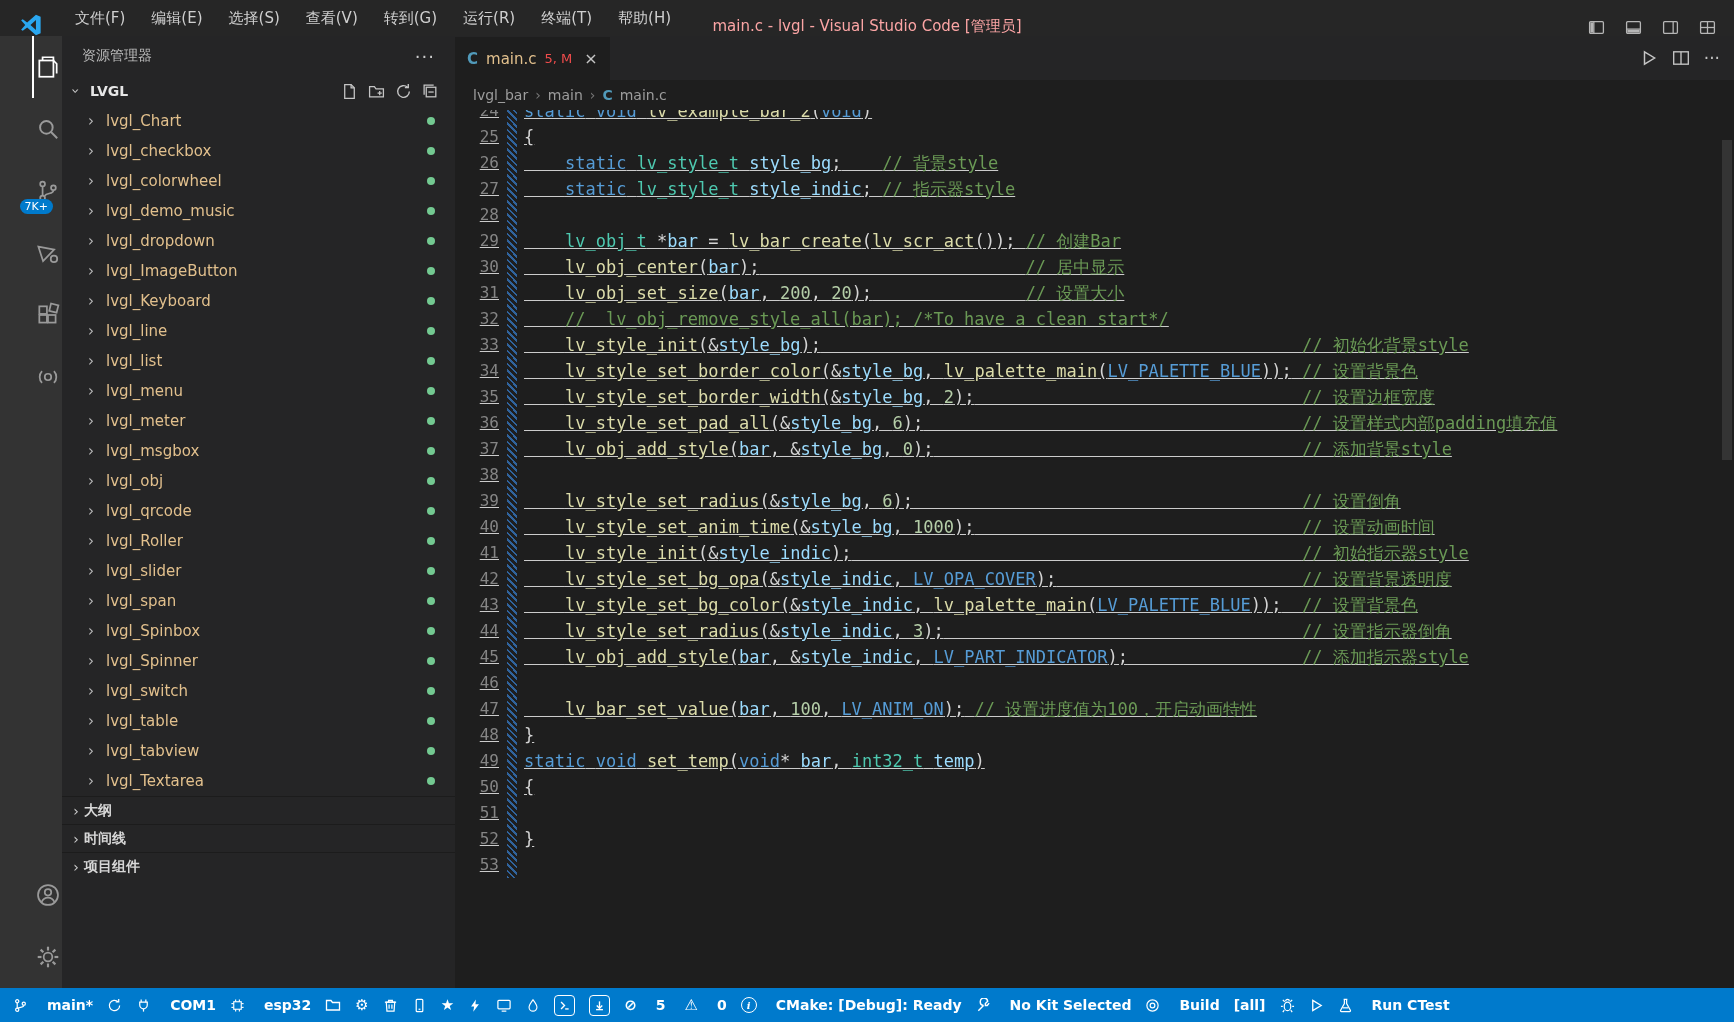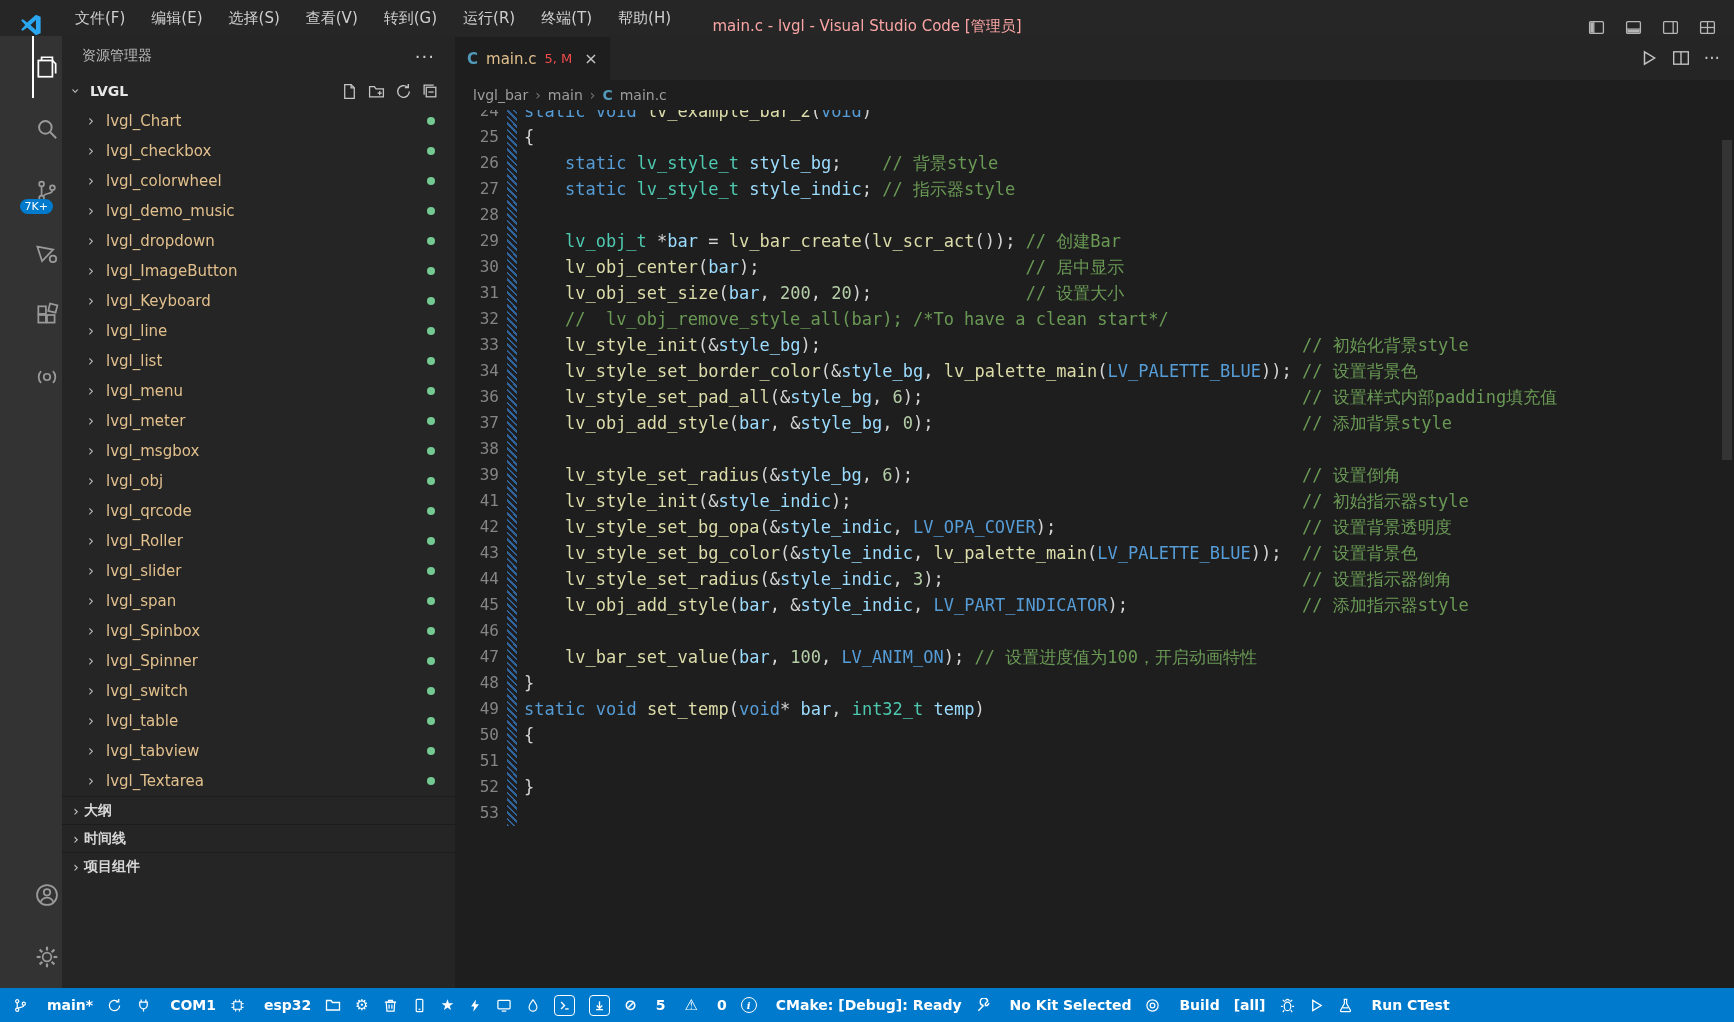--- a/index.html
+++ b/index.html
@@ -13,21 +13,21 @@
   .menu-bar { display:flex; }
   .menu-item { padding:0 13px; font-size:15px; color:#cfcfcf; line-height:36px; cursor:default; }
   .win-title { position:absolute; left:50%; transform:translateX(-50%); font-size:15px; color:#fca5a5; white-space:nowrap; }
   .win-controls { margin-left:auto; display:flex; gap:20px; padding-right:18px; color:#b6b6b6; }
 
   
   .main { flex:1; display:flex; min-height:0; }
 
   
   .activitybar { width:62px; background:#333333; display:flex; flex-direction:column; align-items:stretch; flex:none; }
-  .act-item { height:62px; display:flex; align-items:center; justify-content:flex-start; color:#9a9a9a; position:relative; border-left:2px solid transparent;margin-left:32px; }
+  .act-item { height:62px; display:flex; align-items:center; justify-content:center; color:#9a9a9a; position:relative; border-left:2px solid transparent;margin-left:32px; }
   .act-item.active { color:#ffffff; border-left:2px solid #ffffff; }
   .act-badge { position:absolute; right:9px; bottom:8px; background:#007acc; color:#fff; font-size:11px; border-radius:9px; padding:1px 5px; line-height:13px; }
   .act-spacer { margin-top:auto; }
 
   
   .sidebar { width:393px; background:#252526; display:flex; flex-direction:column; flex:none; font-size:15px; }
   .sb-header { height:40px; display:flex; align-items:center; padding:0 20px; color:#bbbbbb; font-size:14px; flex:none; }
   .sb-header .more { margin-left:auto; font-size:18px; color:#cccccc; letter-spacing:1px; }
   .section-row { height:30px; display:flex; align-items:center; padding:0 6px; color:#e7e7e7; font-weight:bold; font-size:14px; flex:none;gap:6px; }
   .section-row .chev-down { display:inline-block; transform:rotate(90deg); font-weight:normal; width:16px; text-align:center; color:#cccccc; }
@@ -48,21 +48,21 @@
   .tab .fname { color:#e2c08d; font-size:15px; }
   .tab .fbadge { color:#f14c4c; font-size:13px; }
   .tab .close { color:#c5c5c5; font-size:16px; margin-left:4px; }
   .tab-actions { margin-left:auto; display:flex; align-items:center; gap:14px; padding-right:14px; color:#c5c5c5; }
   .breadcrumbs { height:30px; display:flex; align-items:center; gap:7px; padding-left:18px; font-size:14px; color:#9d9d9d; flex:none; background:#1e1e1e; position:relative; z-index:2; }
   .breadcrumbs .sep { color:#767676; }
   .breadcrumbs .ficon { color:#519aba; font-weight:bold; }
 
   .code-wrap { flex:1; overflow:hidden; position:relative; }
   .code-viewport { position:relative; top:-12px; font-family:"DejaVu Sans Mono","Liberation Mono",monospace; font-size:17px; line-height:26px; }
-  .code-row { display:flex; height:26px; }
+  .code-row { display:flex; height:26px;text-decoration:underline; }
   .ln { width:44px; flex:none; text-align:right; color:#858585; font-size:16px; }
   .diff { width:10px; flex:none; margin-left:8px;
     background:repeating-linear-gradient(45deg, rgba(54,123,200,0.75) 0 1.8px, rgba(30,30,30,0) 1.8px 4.5px); }
   .ct { white-space:pre; padding-left:7px; color:#d4d4d4; }
   .tk-k { color:#569cd6; } .tk-t { color:#4ec9b0; } .tk-f { color:#dcdcaa; }
   .tk-v { color:#9cdcfe; } .tk-n { color:#b5cea8; } .tk-c { color:#6a9955; } .tk-p { color:#d4d4d4; }
   .vscroll { position:absolute; right:2px; top:30px; width:10px; height:320px; background:rgba(121,121,121,0.25); }
 
   
   .statusbar { height:34px; background:#007acc; flex:none; display:flex; align-items:center; color:#ffffff; font-size:14px; padding:0 6px; }
@@ -449,38 +449,48 @@
               <span class="ln">33</span>
               <span class="diff"></span>
               <span class="ct"><span class="tk-p">    </span><span class="tk-f">lv_style_init</span><span class="tk-p">(&amp;</span><span class="tk-v">style_bg</span><span class="tk-p">);</span><span class="tk-p">                                               </span><span class="tk-c">// 初始化背景style</span></span>
             </div>
             <div class="code-row">
               <span class="ln">34</span>
               <span class="diff"></span>
               <span class="ct"><span class="tk-p">    </span><span class="tk-f">lv_style_set_border_color</span><span class="tk-p">(&amp;</span><span class="tk-v">style_bg</span><span class="tk-p">, </span><span class="tk-f">lv_palette_main</span><span class="tk-p">(</span><span class="tk-k">LV_PALETTE_BLUE</span><span class="tk-p">));</span><span class="tk-p"> </span><span class="tk-c">// 设置背景色</span></span>
             </div>
             <div class="code-row">
+              <span class="ln">35</span>
+              <span class="diff"></span>
+              <span class="ct"><span class="tk-p">    </span><span class="tk-f">lv_style_set_border_width</span><span class="tk-p">(&amp;</span><span class="tk-v">style_bg</span><span class="tk-p">, </span><span class="tk-n">2</span><span class="tk-p">);</span><span class="tk-p">                                </span><span class="tk-c">// 设置边框宽度</span></span>
+            </div>
+            <div class="code-row">
               <span class="ln">36</span>
               <span class="diff"></span>
               <span class="ct"><span class="tk-p">    </span><span class="tk-f">lv_style_set_pad_all</span><span class="tk-p">(&amp;</span><span class="tk-v">style_bg</span><span class="tk-p">, </span><span class="tk-n">6</span><span class="tk-p">);</span><span class="tk-p">                                     </span><span class="tk-c">// 设置样式内部padding填充值</span></span>
             </div>
             <div class="code-row">
               <span class="ln">37</span>
               <span class="diff"></span>
               <span class="ct"><span class="tk-p">    </span><span class="tk-f">lv_obj_add_style</span><span class="tk-p">(</span><span class="tk-v">bar</span><span class="tk-p">, &amp;</span><span class="tk-v">style_bg</span><span class="tk-p">, </span><span class="tk-n">0</span><span class="tk-p">);</span><span class="tk-p">                                    </span><span class="tk-c">// 添加背景style</span></span>
             </div>
             <div class="code-row">
               <span class="ln">38</span>
               <span class="diff"></span>
               <span class="ct"></span>
             </div>
             <div class="code-row">
               <span class="ln">39</span>
               <span class="diff"></span>
               <span class="ct"><span class="tk-p">    </span><span class="tk-f">lv_style_set_radius</span><span class="tk-p">(&amp;</span><span class="tk-v">style_bg</span><span class="tk-p">, </span><span class="tk-n">6</span><span class="tk-p">);</span><span class="tk-p">                                      </span><span class="tk-c">// 设置倒角</span></span>
+            </div>
+            <div class="code-row">
+              <span class="ln">40</span>
+              <span class="diff"></span>
+              <span class="ct"><span class="tk-p">    </span><span class="tk-f">lv_style_set_anim_time</span><span class="tk-p">(&amp;</span><span class="tk-v">style_bg</span><span class="tk-p">, </span><span class="tk-n">1000</span><span class="tk-p">);</span><span class="tk-p">                                </span><span class="tk-c">// 设置动画时间</span></span>
             </div>
             <div class="code-row">
               <span class="ln">41</span>
               <span class="diff"></span>
               <span class="ct"><span class="tk-p">    </span><span class="tk-f">lv_style_init</span><span class="tk-p">(&amp;</span><span class="tk-v">style_indic</span><span class="tk-p">);</span><span class="tk-p">                                            </span><span class="tk-c">// 初始指示器style</span></span>
             </div>
             <div class="code-row">
               <span class="ln">42</span>
               <span class="diff"></span>
               <span class="ct"><span class="tk-p">    </span><span class="tk-f">lv_style_set_bg_opa</span><span class="tk-p">(&amp;</span><span class="tk-v">style_indic</span><span class="tk-p">, </span><span class="tk-k">LV_OPA_COVER</span><span class="tk-p">);</span><span class="tk-p">                        </span><span class="tk-c">// 设置背景透明度</span></span>

